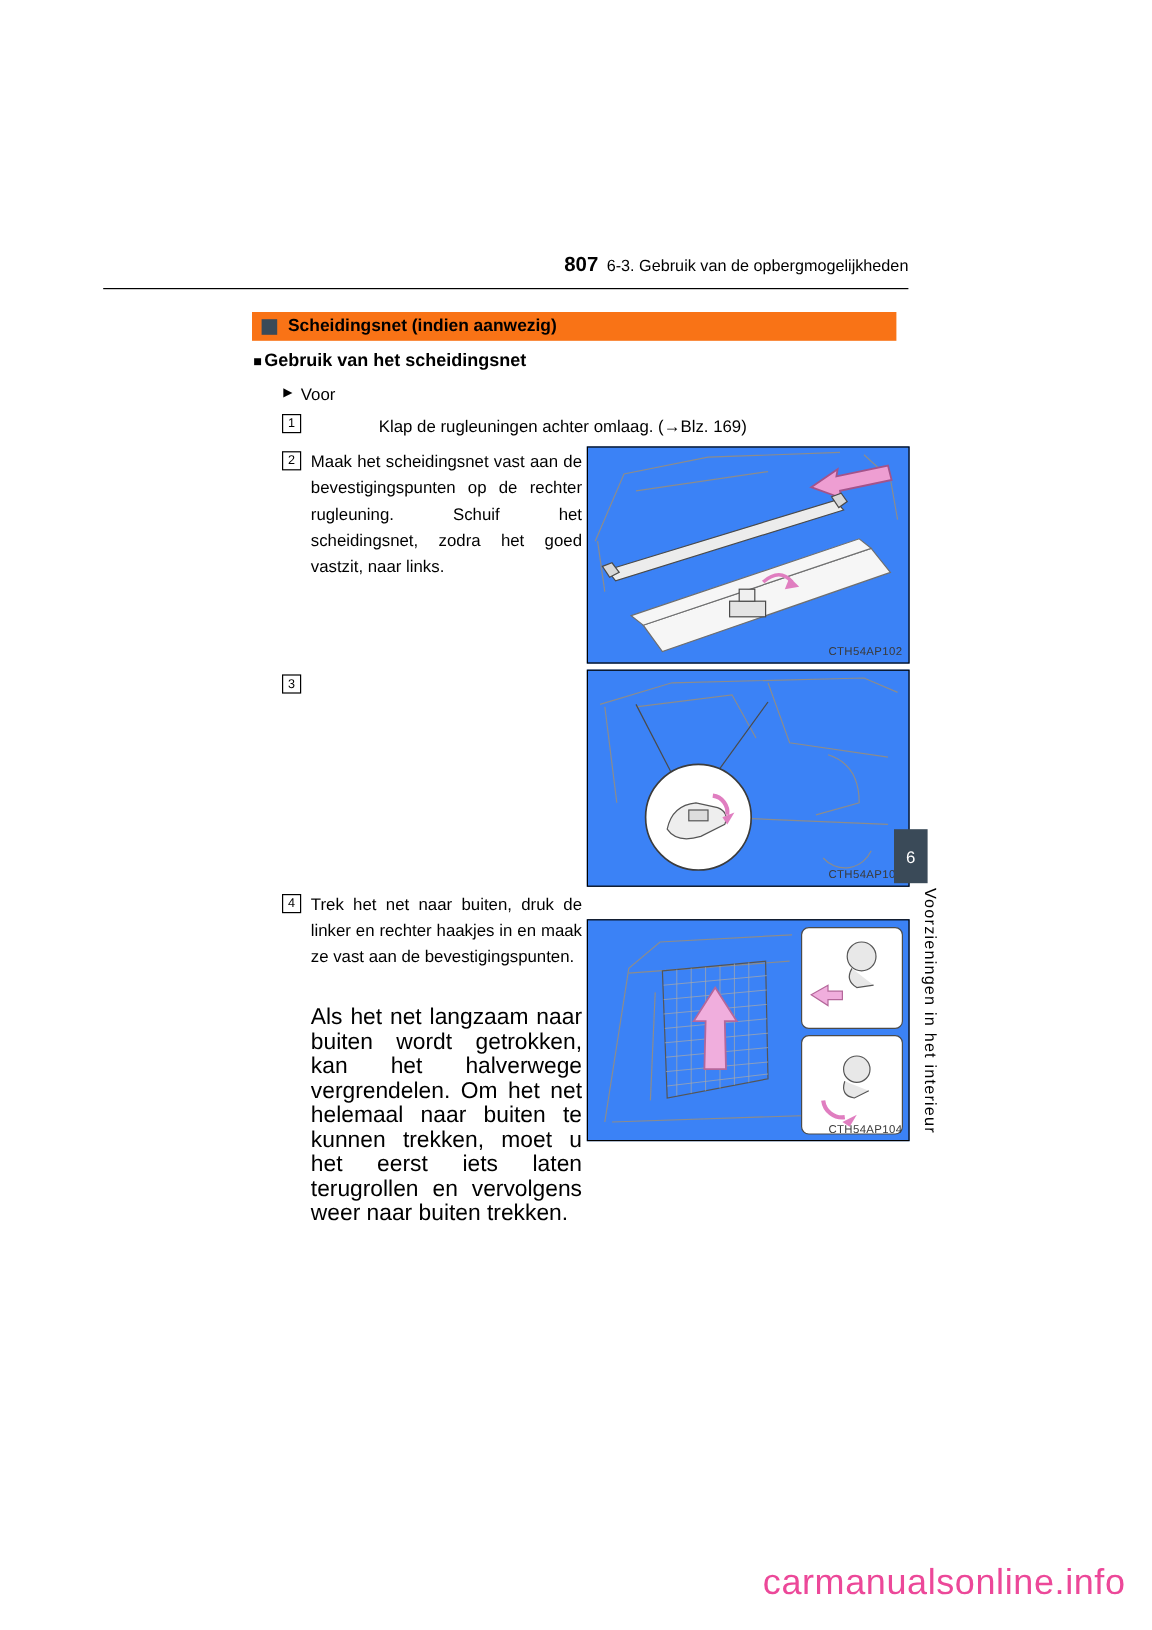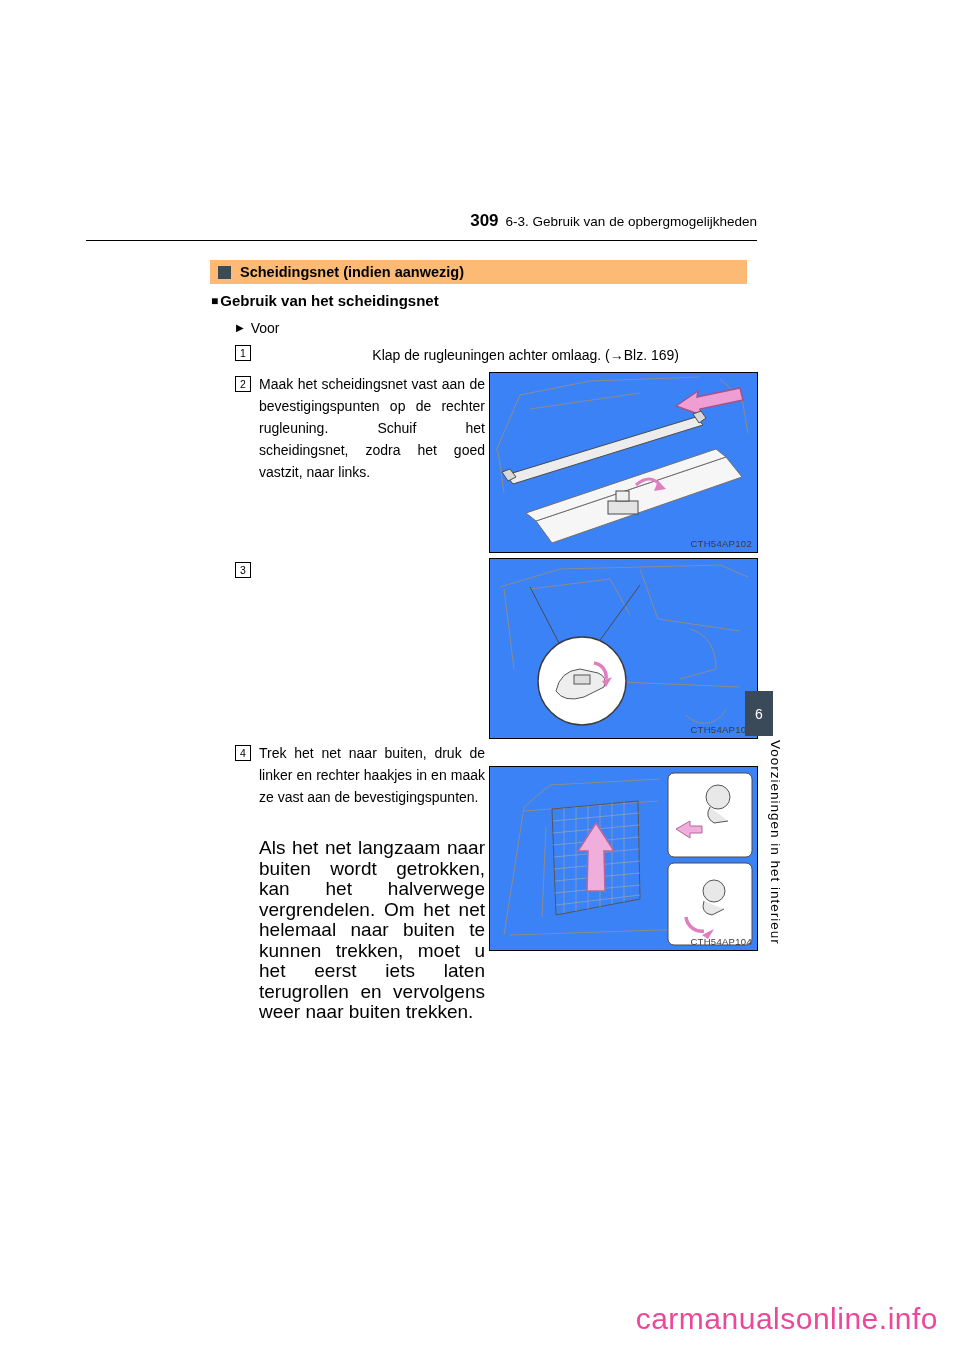--- a/index.html
+++ b/index.html
@@ -7,38 +7,38 @@
   body { font-family:"Liberation Sans","DejaVu Sans",sans-serif; color:#000; }
   .page { position:relative; width:960px; height:1358px; background:#fff; overflow:hidden; }
 
   .header { position:absolute; top:211px; left:86px; width:671px;
             display:flex; justify-content:flex-end; align-items:baseline; gap:7px; }
   .header .num { font-size:17px; font-weight:bold; }
   .header .sec { font-size:13.5px; }
   .rule { position:absolute; top:240px; left:86px; width:671px; border-top:1px solid #000; }
 
   .title-bar { position:absolute; top:260px; left:210px; width:537px; height:24px;
-               background:#fdba74; display:flex; align-items:center; }
+               background:#f97316; display:flex; align-items:center; }
   .title-bar .sq { width:13px; height:13px; background:#3a4a58; margin:0 9px 0 8px; flex:0 0 auto; }
   .title-bar .txt { font-size:14.5px; font-weight:bold; }
 
   .heading { position:absolute; top:292px; left:211px; display:flex; align-items:center;
              gap:2px; font-weight:bold; font-size:15px; }
   .heading .sq { font-size:12px; line-height:1; }
 
   .cond { position:absolute; top:320px; left:236px; display:flex; align-items:center;
           gap:7px; font-size:14px; }
   .cond .tri { font-size:10px; line-height:1; }
 
   .stepnum { position:absolute; width:16px; height:16px; border:1px solid #000;
              font-size:10.5px; display:flex; align-items:center; justify-content:center;
              background:#fff; }
   .steptext { position:absolute; width:226px; font-size:14px; line-height:22px;
               text-align:justify; }
-  .steptext.single { width:420px; white-space:nowrap; text-align:right; }
+  .steptext.single { width:420px; white-space:nowrap; text-align:center; }
   .stepnote { position:absolute; width:226px; font-size:19px; line-height:20.5px;
               text-align:justify; }
 
   .fig { position:absolute; left:489px; width:269px; border:1px solid #000; background:#3b82f6; }
   .fig svg { display:block; }
   .fig .figlabel { position:absolute; right:5px; bottom:3px; font-size:9.5px;
                    color:#3a3a3a; letter-spacing:0.3px; }
   .fig-a { top:372px; height:181px; }
   .fig-b { top:558px; height:181px; }
   .fig-c { top:746px; height:185px;margin-top:20px; }
@@ -57,21 +57,21 @@
 
   .watermark { position:absolute; right:22px; top:1302px; font-size:30px;
                color:#ec4899; letter-spacing:0.5px; }
 </style>
 </head>
 <body>
 
 <div class="page">
 
   <div class="header">
-    <span class="num">309</span>
+    <span class="num">807</span>
     <span class="sec">6-3. Gebruik van de opbergmogelijkheden</span>
   </div>
   <div class="rule"></div>
 
   <div class="title-bar">
     <span class="sq"></span>
     <span class="txt">Scheidingsnet (indien aanwezig)</span>
   </div>
 
   <div class="heading">

